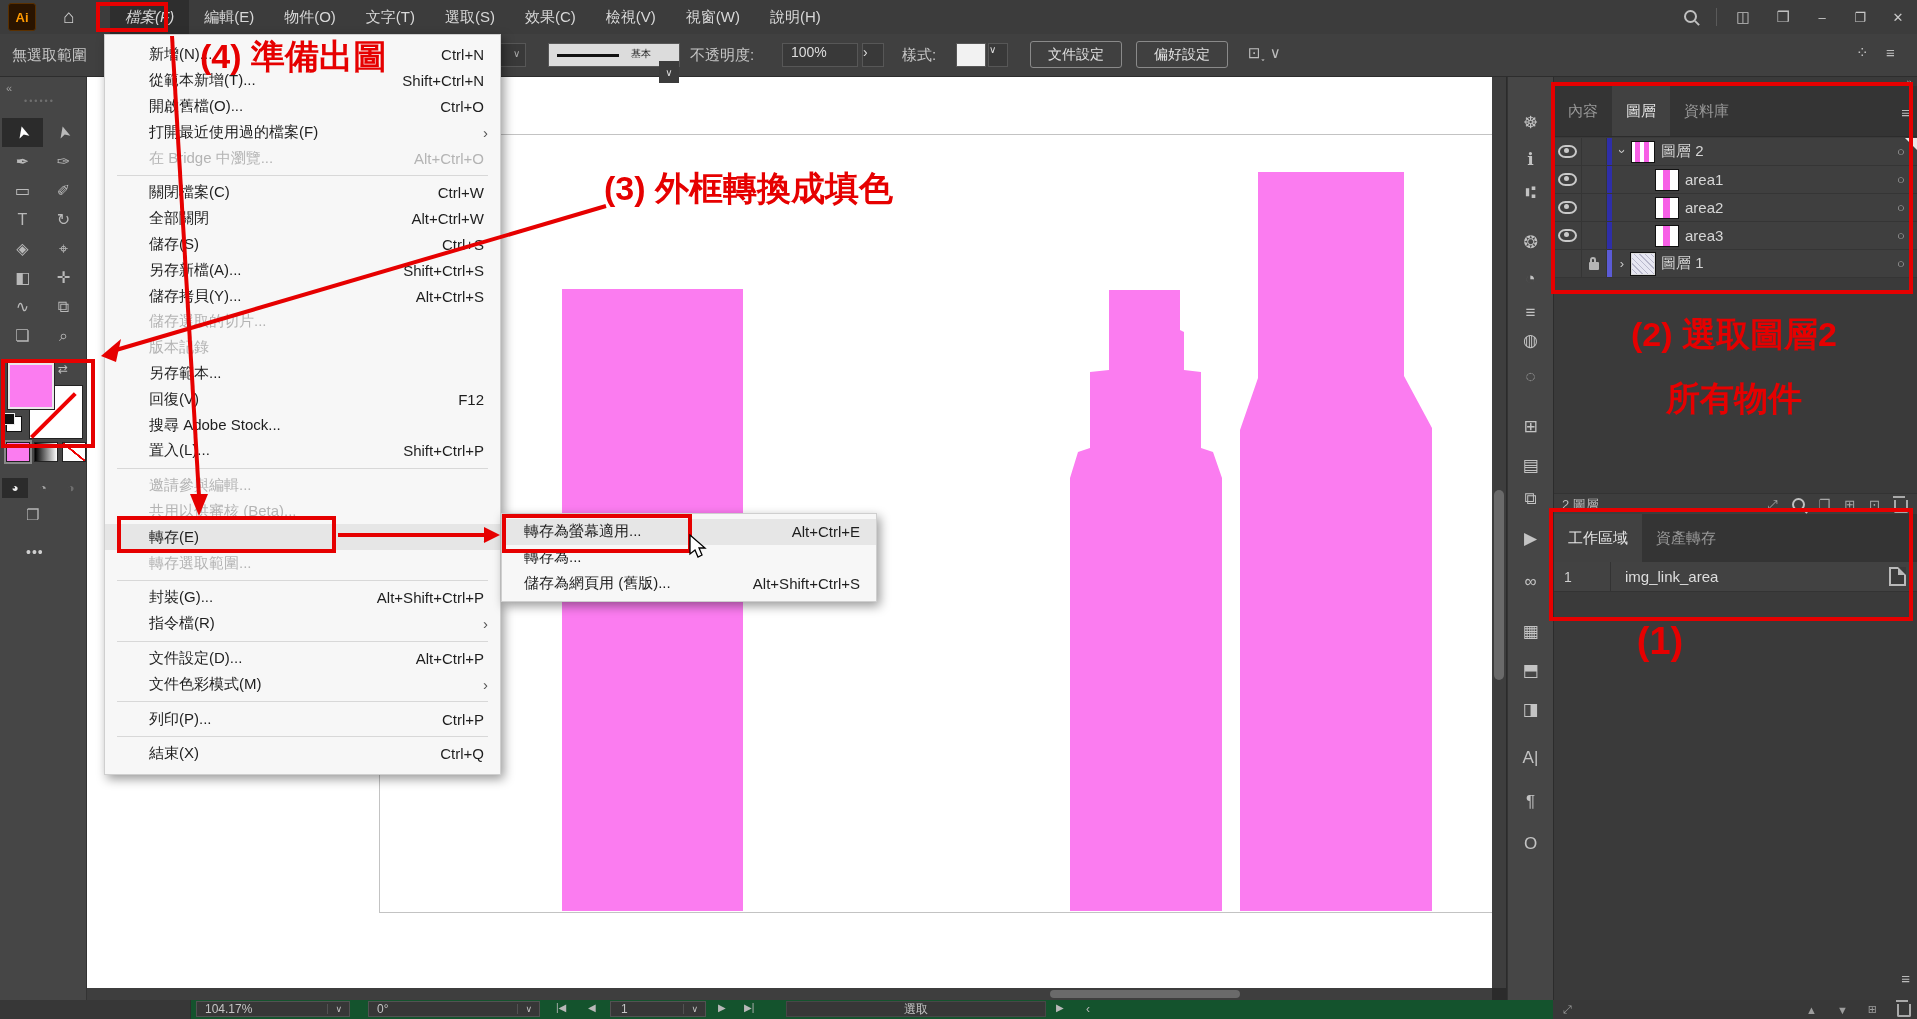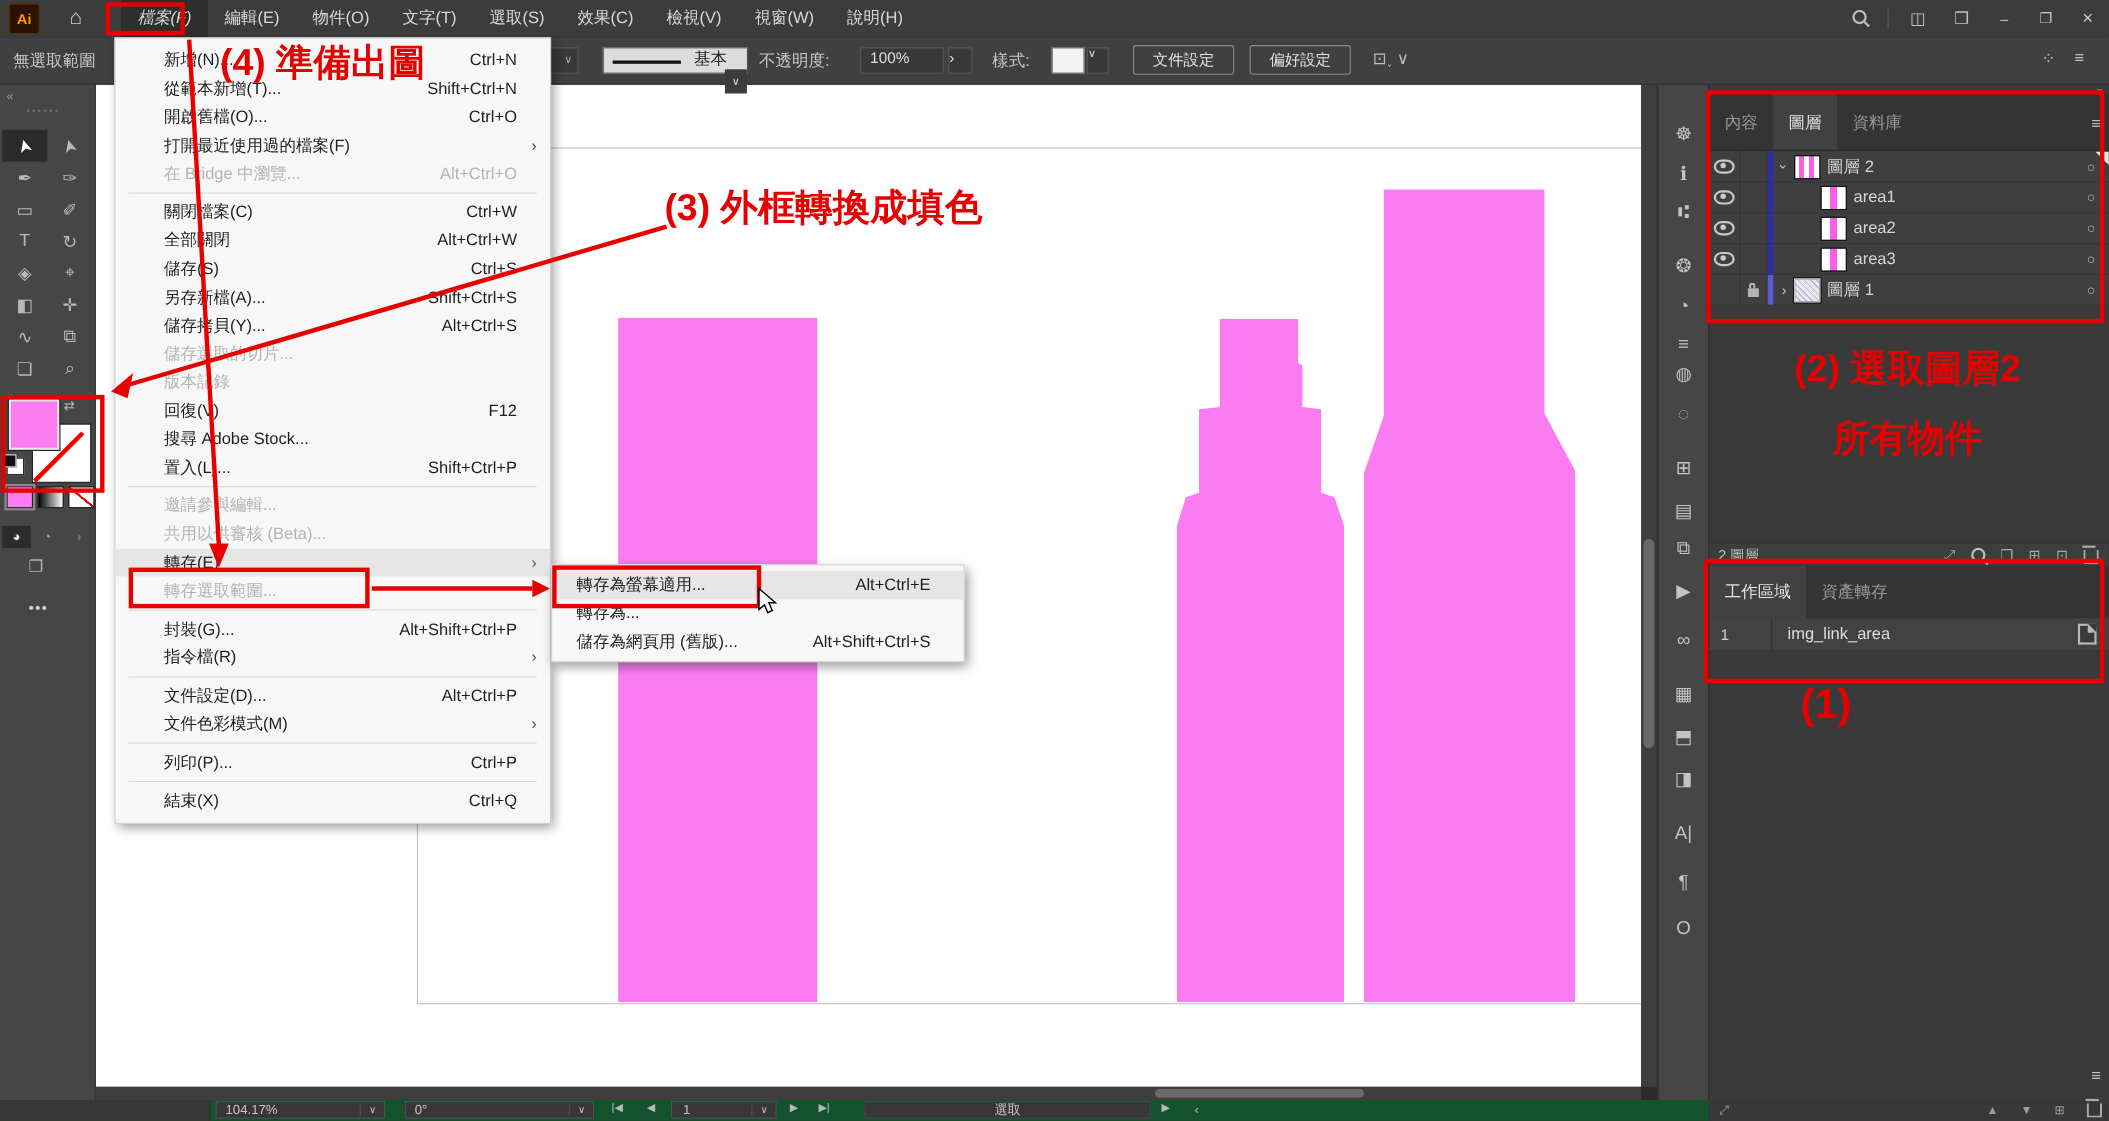--- a/index.html
+++ b/index.html
@@ -91,21 +91,21 @@
   #sb-corner{position:absolute;left:0;top:0;width:190px;height:19px;background:#373737;border-right:1px solid #2e2e2e;}
   .sb-field{position:absolute;top:1px;height:16px;background:#373737;border:1px solid #525252;display:flex;align-items:center;box-sizing:border-box;}
   .sb-nav{position:absolute;top:2px;font-size:10px;color:#b9b9b9;}
   
   #filemenu{left:104px;top:34px;width:397px;background:#f7f7f7;border:1px solid #cfcfcf;box-shadow:3px 4px 10px rgba(0,0,0,.4);
             z-index:40;padding:7px 0;box-sizing:border-box;}
   .fm-row{position:relative;height:25.8px;display:flex;align-items:center;font-size:15px;color:#1e1e1e;}
   .fm-row.dis{color:#b4b4b4;}
   .fm-row.hl{background:#e6e6e6;}
   .fm-label{padding-left:44px;flex:1;white-space:nowrap;}
-  .fm-short{padding-right:30px;white-space:nowrap;}
+  .fm-short{padding-right:16px;white-space:nowrap;}
   .fm-arrow{position:absolute;right:12px;color:#555;font-size:15px;}
   .fm-sep{height:1px;background:#d8d8d8;margin:4px 12px;}
   
   #submenu{left:501px;top:513px;width:376px;background:#f7f7f7;border:1px solid #cfcfcf;box-shadow:3px 4px 10px rgba(0,0,0,.4);
            z-index:41;padding:5px 0;box-sizing:border-box;}
   #submenu .fm-label{padding-left:22px;}
   
   .redbox{position:absolute;border:4px solid #e60000;box-sizing:border-box;z-index:60;pointer-events:none;}
   .redtext{position:absolute;color:#e60000;font-weight:bold;z-index:61;white-space:nowrap;pointer-events:none;}
   #ann-svg{position:absolute;left:0;top:0;z-index:60;pointer-events:none;}
@@ -151,21 +151,21 @@
     <span class="winbtn">❐</span>
     <span class="winbtn">✕</span>
   </div>
 </div>
 
 <div class="abs" id="controlbar">
   <span class="cb-label" style="left:12px;">無選取範圍</span>
   <div class="cb-field" style="left:486px;width:40px;"><span style="margin-left:26px;font-size:10px;color:#aaa;">∨</span></div>
   <div class="cb-field" style="left:548px;width:132px;background:#dcdcdc;color:#222;">
     <span style="display:inline-block;width:62px;height:3px;background:#111;margin:0 8px;"></span>
-    <span style="font-size:15px;">基本</span>
+    <span style="font-size:10px;">基本</span>
     <span style="margin-left:auto;width:20px;height:100%;background:#3c3c3c;color:#ddd;font-size:10px;display:flex;align-items:center;justify-content:center;">∨</span>
   </div>
   <span class="cb-label" style="left:690px;">不透明度:</span>
   <div class="cb-field" style="left:782px;width:76px;padding-left:8px;">100%</div>
   <div class="cb-field" style="left:862px;width:22px;justify-content:center;">›</div>
   <span class="cb-label" style="left:852px;left:902px;">樣式:</span>
   <div class="cb-field" style="left:956px;width:30px;background:#f2f2f2;"></div>
   <div class="cb-field" style="left:988px;width:20px;justify-content:center;font-size:10px;">∨</div>
   <div class="cb-btn" style="left:1030px;width:92px;">文件設定</div>
   <div class="cb-btn" style="left:1136px;width:92px;">偏好設定</div>
@@ -440,20 +440,23 @@
         <span class="fm-label">儲存拷貝(Y)...</span>
         <span class="fm-short">Alt+Ctrl+S</span>
       </div>
       <div class="fm-row dis">
         <span class="fm-label">儲存選取的切片...</span>
       </div>
       <div class="fm-row dis">
         <span class="fm-label">版本記錄</span>
       </div>
       <div class="fm-row">
+        <span class="fm-label">另存範本...</span>
+      </div>
+      <div class="fm-row">
         <span class="fm-label">回復(V)</span>
         <span class="fm-short">F12</span>
       </div>
       <div class="fm-row">
         <span class="fm-label">搜尋 Adobe Stock...</span>
       </div>
       <div class="fm-row">
         <span class="fm-label">置入(L)...</span>
         <span class="fm-short">Shift+Ctrl+P</span>
       </div>

